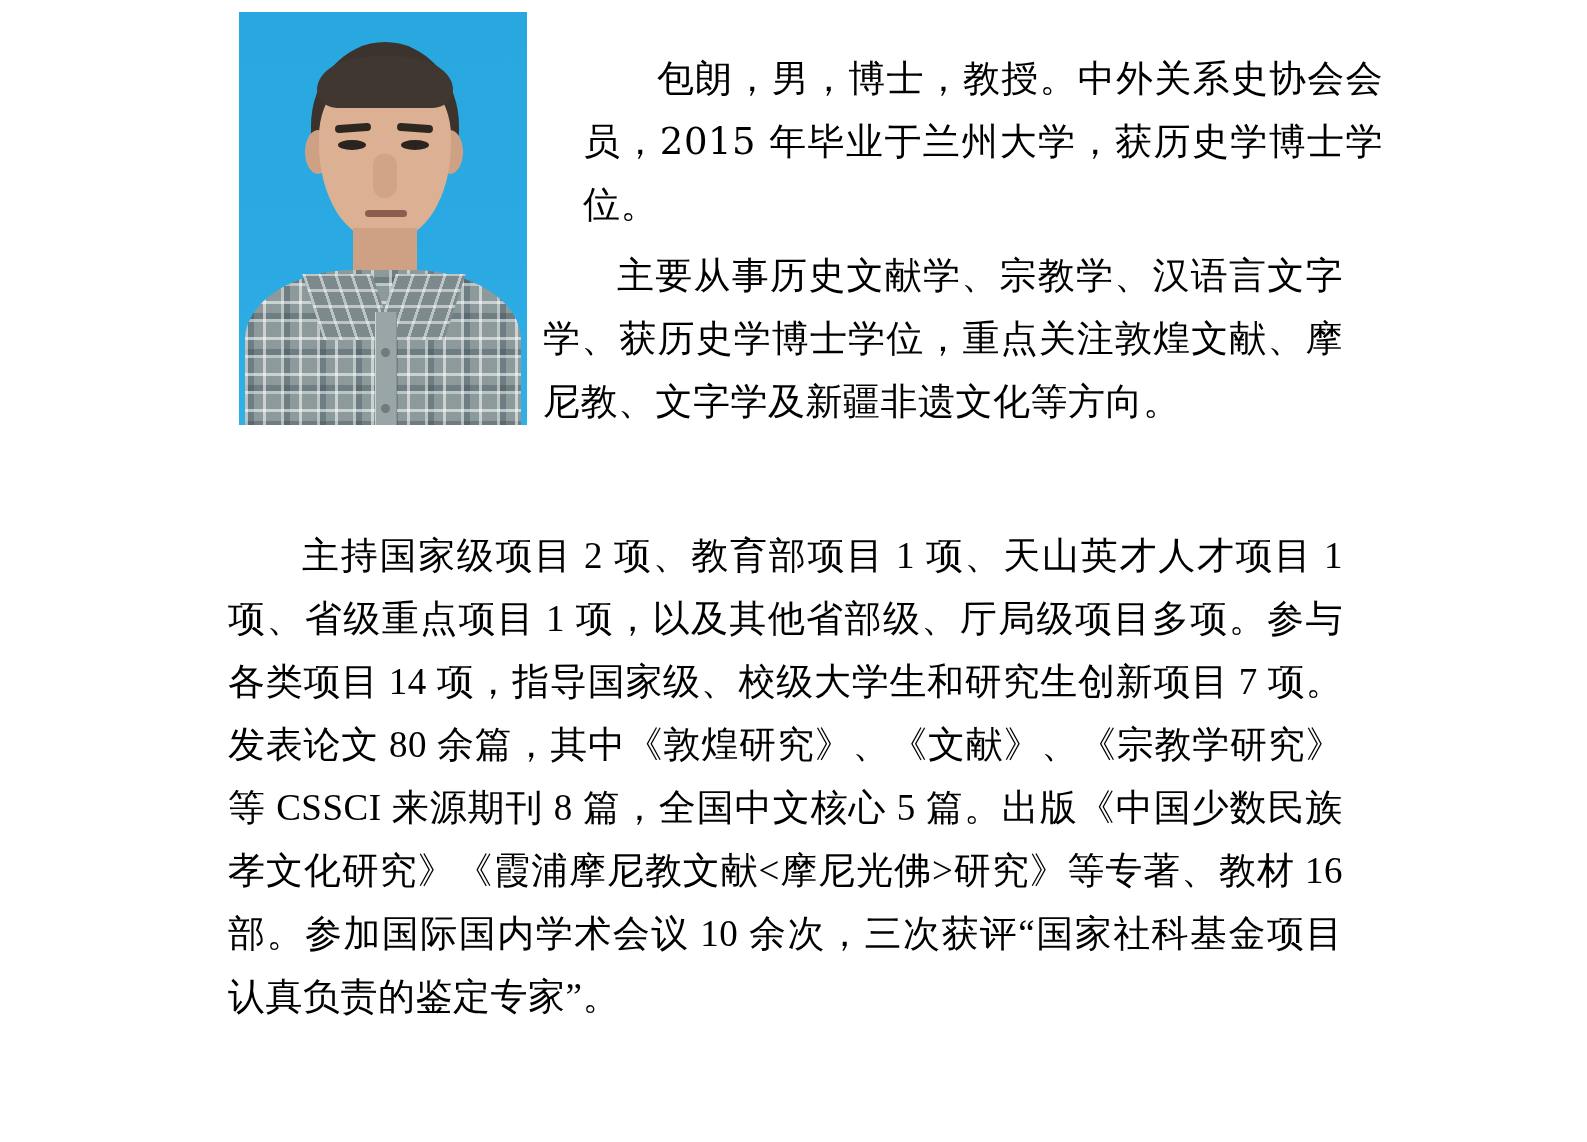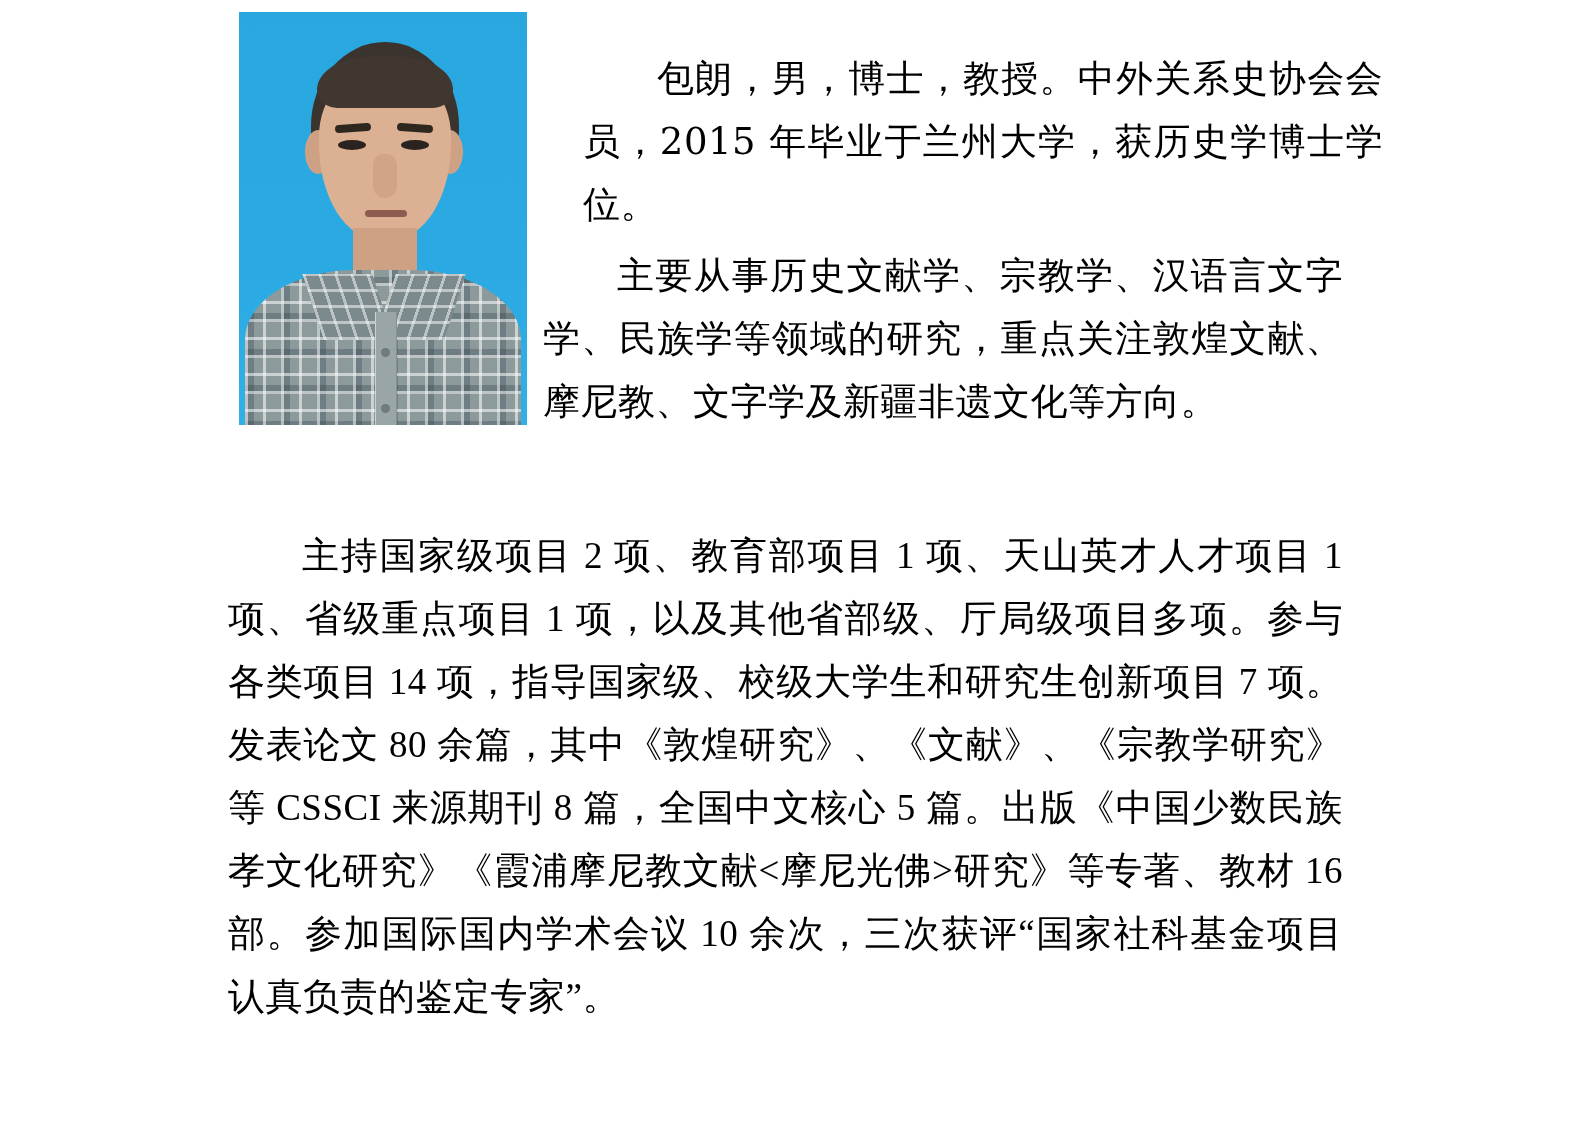--- a/index.html
+++ b/index.html
@@ -219,17 +219,17 @@
       <div class="collar-l"></div>
       <div class="collar-r"></div>
       <div class="placket"></div>
       <div class="button b1"></div>
       <div class="button b2"></div>
     </div>
   </div>
 
   <p class="para" id="para-1">包朗，男，博士，教授。中外关系史协会会员，2015 年毕业于兰州大学，获历史学博士学位。</p>
 
-  <p class="para" id="para-2">主要从事历史文献学、宗教学、汉语言文字学、民族学等领域的研究，重点关注敦煌文献、摩尼教、文字学及新疆非遗文化等方向。</p>
+  <p class="para" id="para-2">主要从事历史文献学、宗教学、汉语言文字学、获历史学博士学位，重点关注敦煌文献、摩尼教、文字学及新疆非遗文化等方向。</p>
 
   <p class="para" id="para-3">主持国家级项目 2 项、教育部项目 1 项、天山英才人才项目 1 项、省级重点项目 1 项，以及其他省部级、厅局级项目多项。参与各类项目 14 项，指导国家级、校级大学生和研究生创新项目 7 项。发表论文 80 余篇，其中《敦煌研究》、《文献》、《宗教学研究》等 CSSCI 来源期刊 8 篇，全国中文核心 5 篇。出版《中国少数民族孝文化研究》《霞浦摩尼教文献&lt;摩尼光佛&gt;研究》等专著、教材 16 部。参加国际国内学术会议 10 余次，三次获评“国家社科基金项目认真负责的鉴定专家”。</p>
 
 </div>
 
 </body></html>

